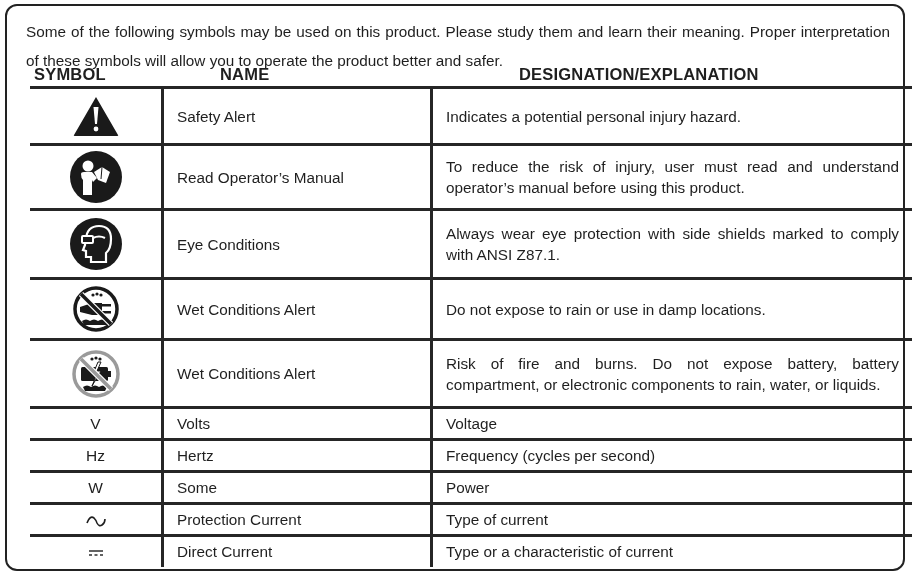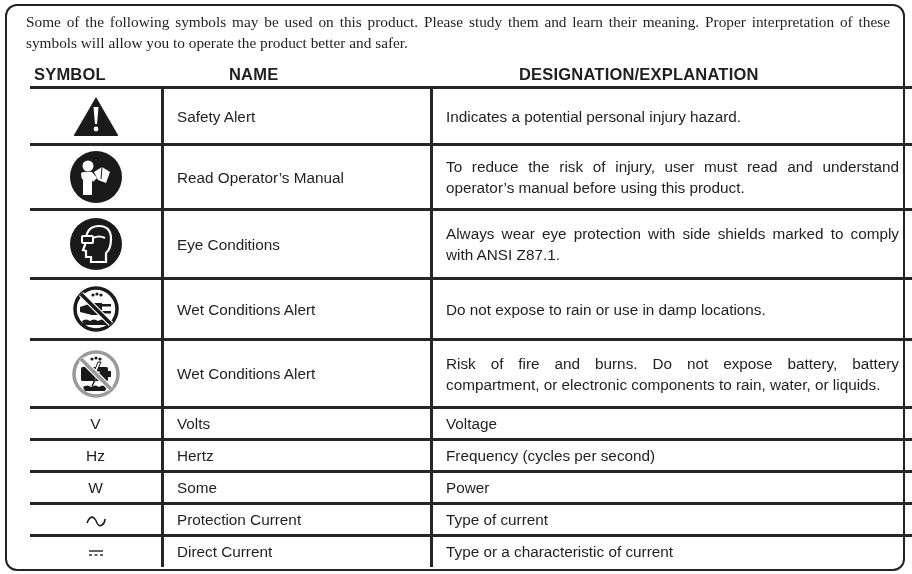--- a/index.html
+++ b/index.html
@@ -1,41 +1,41 @@
 <!DOCTYPE html>
 <html><head>
 <meta charset="utf-8">
 <style>
   html, body { margin: 0; padding: 0; background: #ffffff; }
   body { width: 912px; height: 574px; position: relative; overflow: hidden;
          font-family: "Liberation Sans", sans-serif; color: #1f1f1f; }
   .frame { position: absolute; left: 5px; top: 4px; width: 896px; height: 563px;
            border: 2.5px solid #222; border-radius: 12px; }
-  .intro { position: absolute; left: 26px; top: 11px; width: 864px;
-           font-size: 15.3px; line-height: 21px; text-align: justify; text-align-last: left; font-family: Liberation Serif, serif; }
+  .intro { position: absolute; left: 26px; top: 17px; width: 864px;
+           font-size: 15.3px; line-height: 29px; text-align: justify; text-align-last: left; }
   .hdr { position: absolute; top: 65px; font-weight: bold; font-size: 16.5px; letter-spacing: 0.2px; }
   table { position: absolute; left: 6px; top: 86px; width: 897px; border-collapse: collapse; margin-left: 24px; }
   td { border: 3px solid #262626; font-size: 15.3px; line-height: 21px; padding: 0; vertical-align: middle; }
   tr:last-child td { border-bottom: none; }
   td:first-child { border-left: none; }
   td:last-child { border-right: none; }
   td.sym { width: 131px; text-align: center; font-size: 15.5px; }
   td.name { width: 253px; padding-left: 13px; }
   td.desc { padding-left: 13px; padding-right: 28px; text-align: justify; }
   .icon { display: inline-block; vertical-align: middle; }
 </style>
 </head>
 <body>
 
 <div class="frame"></div>
 
 <p class="intro" style="margin:0">Some of the following symbols may be used on this product. Please study them and learn their meaning. Proper interpretation of these symbols will allow you to operate the product better and safer.</p>
 
 <div class="hdr" style="left:34px">SYMBOL</div>
-<div class="hdr" style="left:229px">NAME</div>
+<div class="hdr" style="left:220px">NAME</div>
 <div class="hdr" style="left:519px">DESIGNATION/EXPLANATION</div>
 
 <table>
 
   <tbody>
       <tr style="height:57px">
     <td class="sym">
       <svg class="icon" width="48" height="42" viewBox="0 0 48 42">
         <path d="M24 2 L46 40 Q47 41 45 41 L3 41 Q1 41 2 40 Z" fill="#1a1a1a"></path>
         <path d="M21.5 12 L26.5 12 L25 29 L23 29 Z" fill="#fff"></path>

